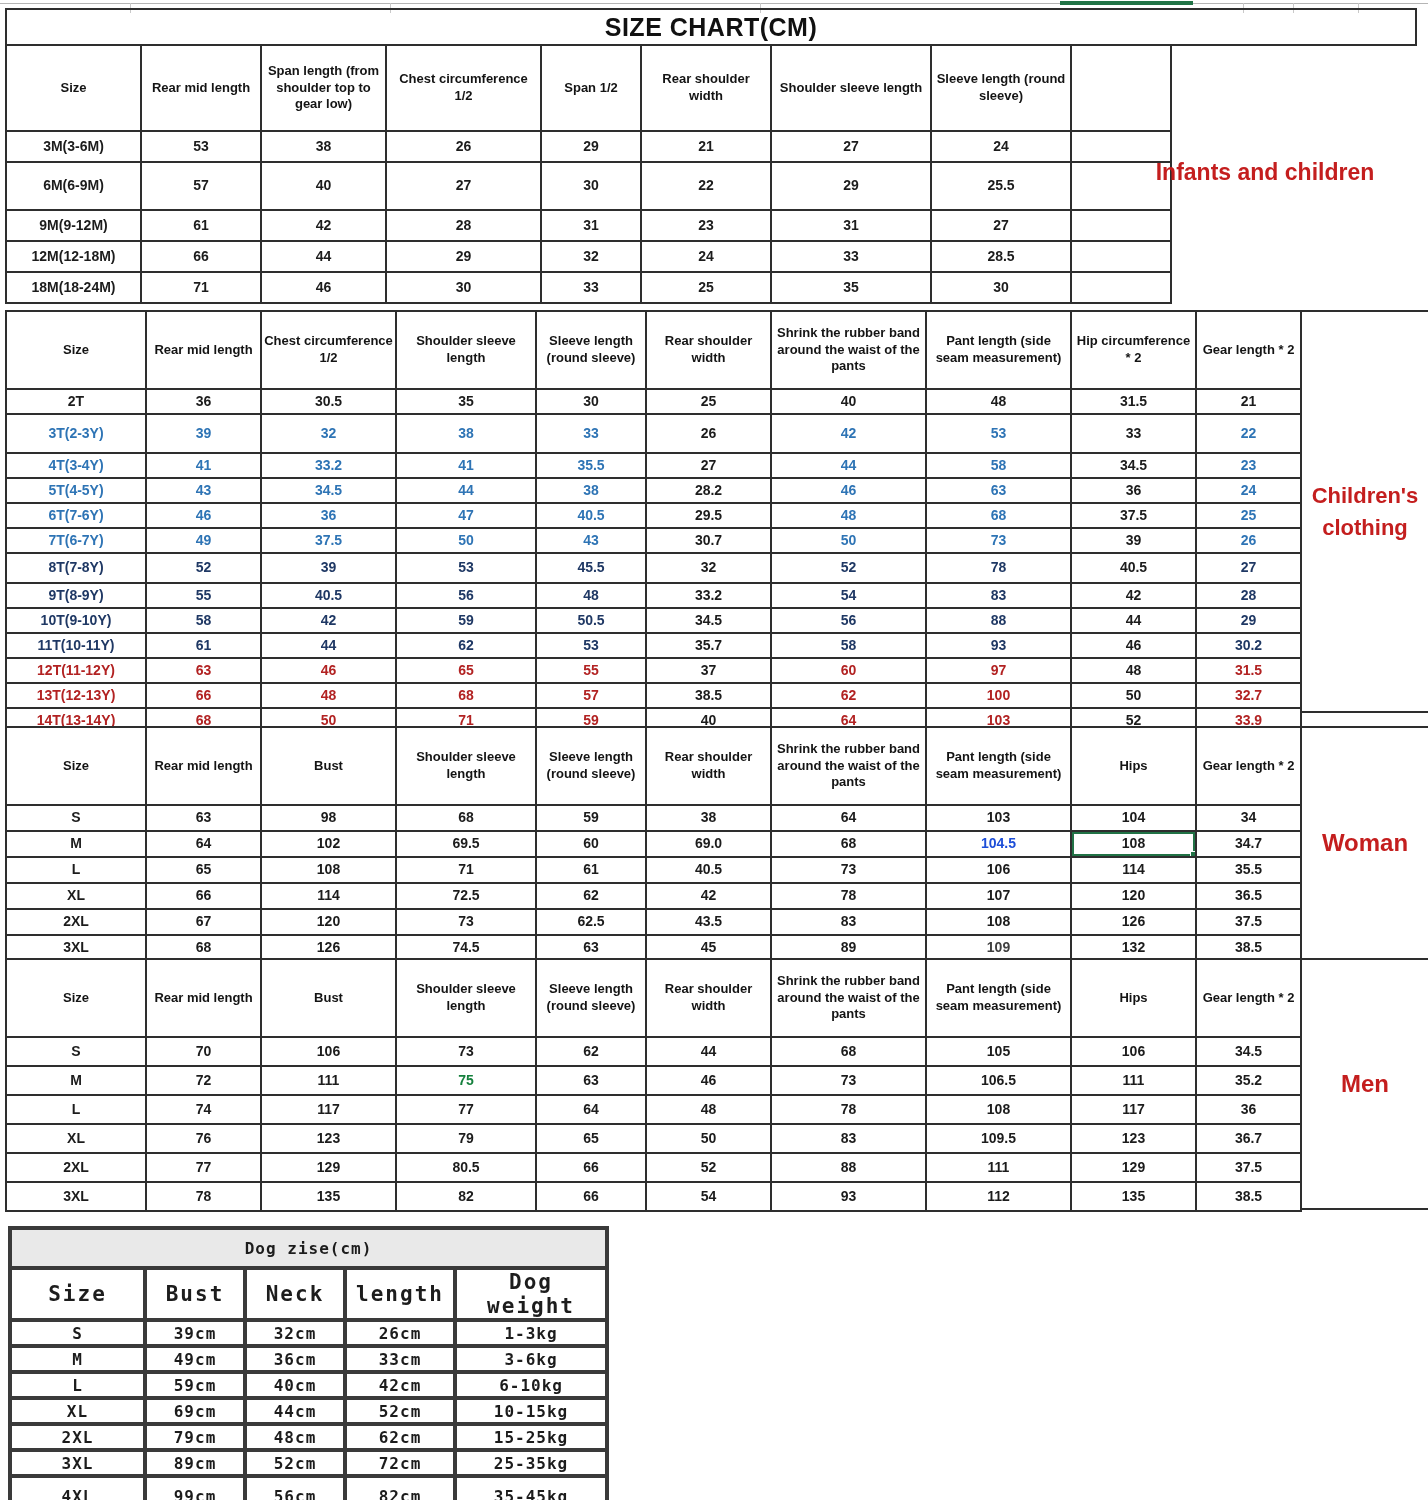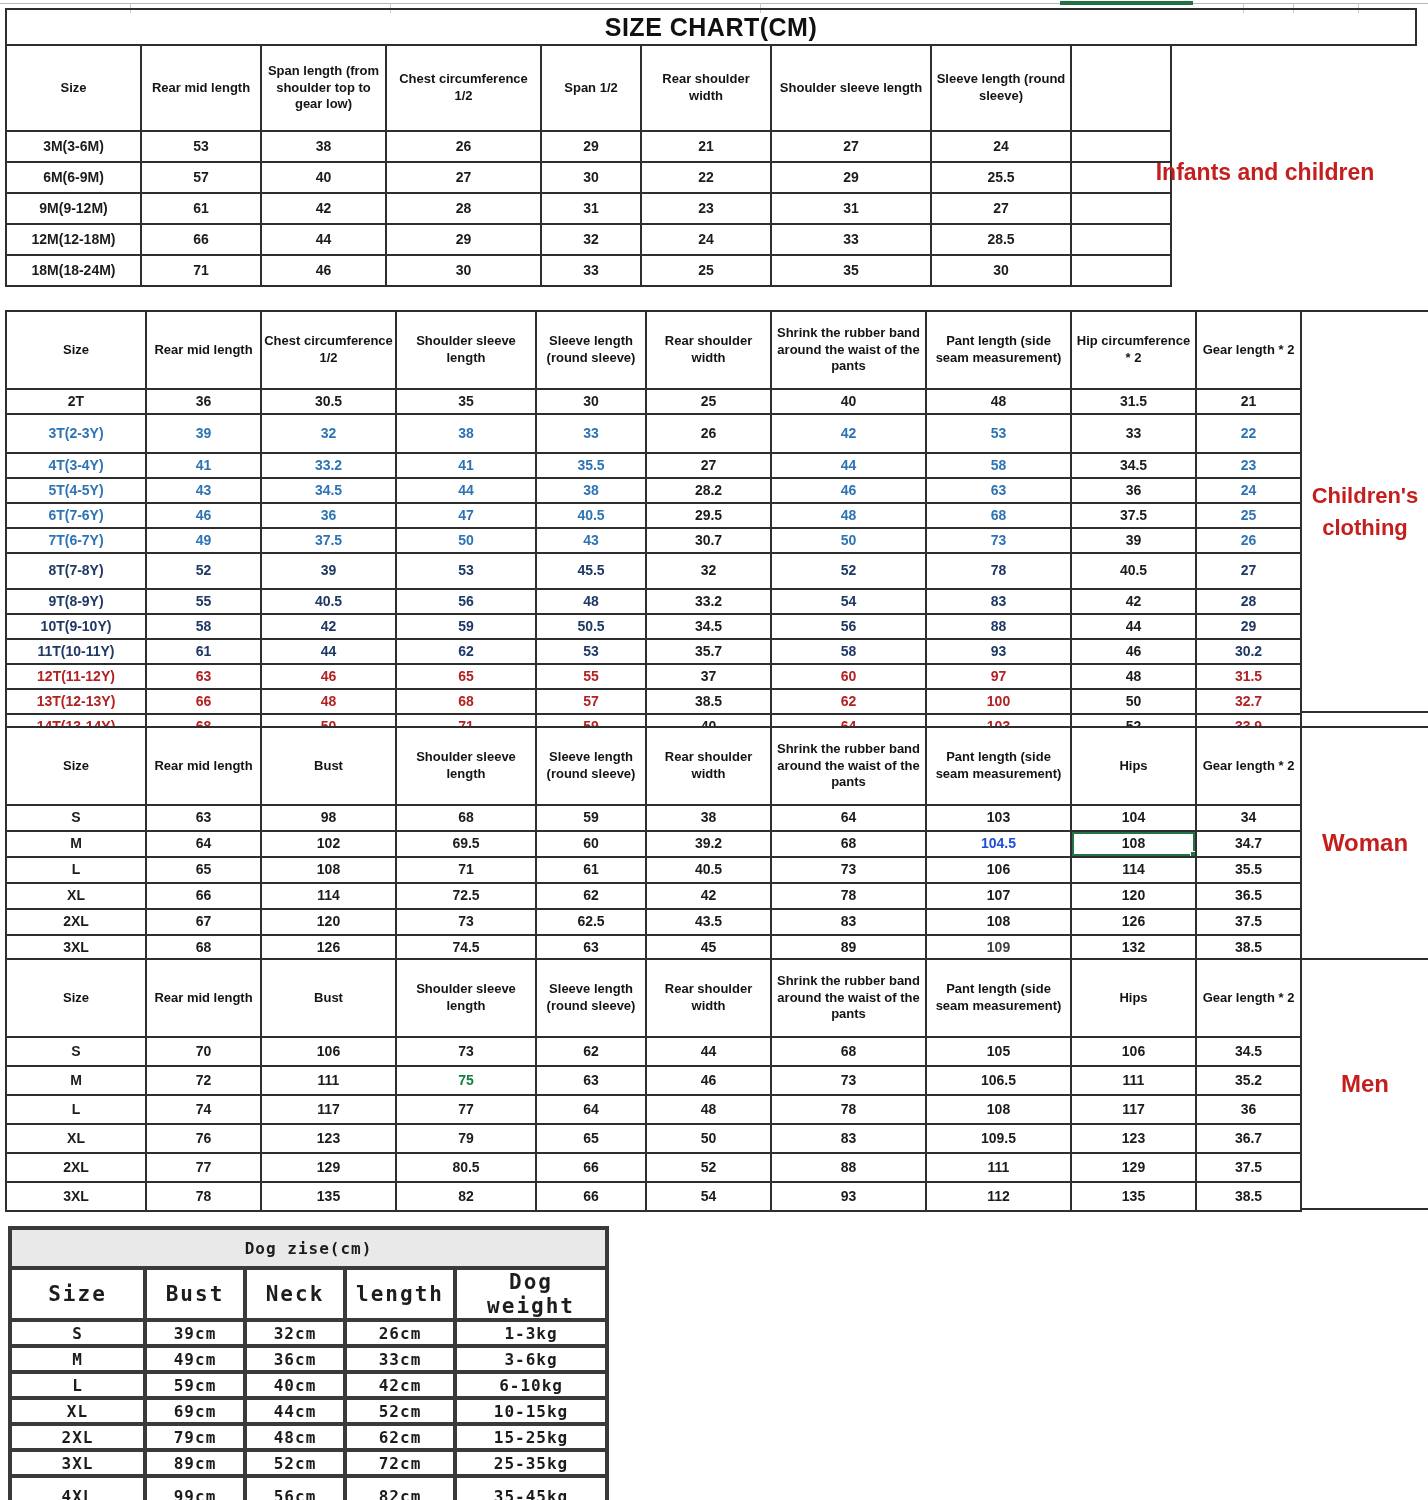--- a/index.html
+++ b/index.html
@@ -96,21 +96,21 @@
           <td style="color:#1c1c1c">3M(3-6M)</td>
           <td style="color:#1c1c1c">53</td>
           <td style="color:#1c1c1c">38</td>
           <td style="color:#1c1c1c">26</td>
           <td style="color:#1c1c1c">29</td>
           <td style="color:#1c1c1c">21</td>
           <td style="color:#1c1c1c">27</td>
           <td style="color:#1c1c1c">24</td>
           <td style="color:#1c1c1c"></td>
         </tr>
-        <tr style="height:31px">
+        <tr style="height:48px">
           <td style="color:#1c1c1c">6M(6-9M)</td>
           <td style="color:#1c1c1c">57</td>
           <td style="color:#1c1c1c">40</td>
           <td style="color:#1c1c1c">27</td>
           <td style="color:#1c1c1c">30</td>
           <td style="color:#1c1c1c">22</td>
           <td style="color:#1c1c1c">29</td>
           <td style="color:#1c1c1c">25.5</td>
           <td style="color:#1c1c1c"></td>
         </tr>
@@ -242,21 +242,21 @@
           <td style="color:#2e74b5">49</td>
           <td style="color:#2e74b5">37.5</td>
           <td style="color:#2e74b5">50</td>
           <td style="color:#2e74b5">43</td>
           <td style="color:#1c1c1c">30.7</td>
           <td style="color:#2e74b5">50</td>
           <td style="color:#2e74b5">73</td>
           <td style="color:#1c1c1c">39</td>
           <td style="color:#2e74b5">26</td>
         </tr>
-        <tr style="height:36px">
+        <tr style="height:30px">
           <td style="color:#1f3864">8T(7-8Y)</td>
           <td style="color:#1f3864">52</td>
           <td style="color:#1f3864">39</td>
           <td style="color:#1f3864">53</td>
           <td style="color:#1f3864">45.5</td>
           <td style="color:#1c1c1c">32</td>
           <td style="color:#1f3864">52</td>
           <td style="color:#1f3864">78</td>
           <td style="color:#1c1c1c">40.5</td>
           <td style="color:#1f3864">27</td>
@@ -374,21 +374,21 @@
           <td style="color:#1c1c1c">103</td>
           <td style="color:#1c1c1c">104</td>
           <td style="color:#1c1c1c">34</td>
         </tr>
         <tr style="height:26px">
           <td style="color:#1c1c1c">M</td>
           <td style="color:#1c1c1c">64</td>
           <td style="color:#1c1c1c">102</td>
           <td style="color:#1c1c1c">69.5</td>
           <td style="color:#1c1c1c">60</td>
-          <td style="color:#1c1c1c">39.2</td>
+          <td style="color:#1c1c1c">69.0</td>
           <td style="color:#1c1c1c">68</td>
           <td style="color:#1d4ed8">104.5</td>
           <td class="sel" style="color:#1c1c1c">108</td>
           <td style="color:#1c1c1c">34.7</td>
         </tr>
         <tr style="height:26px">
           <td style="color:#1c1c1c">L</td>
           <td style="color:#1c1c1c">65</td>
           <td style="color:#1c1c1c">108</td>
           <td style="color:#1c1c1c">71</td>

